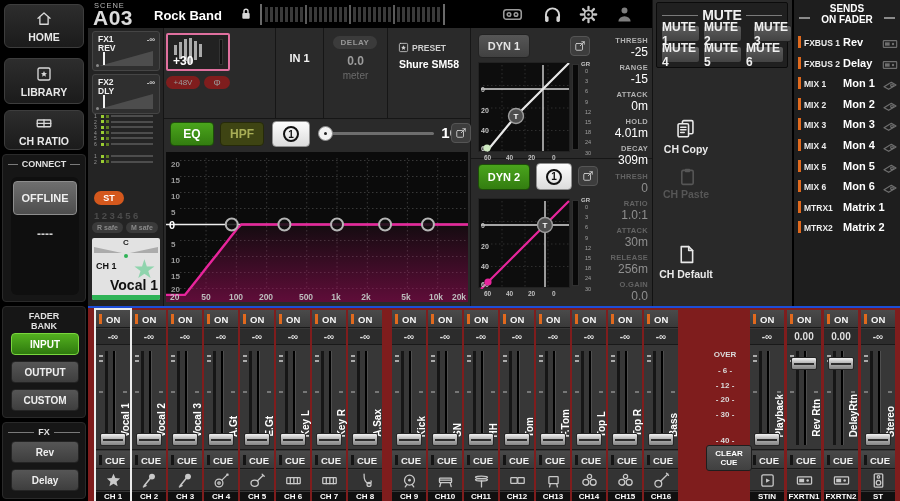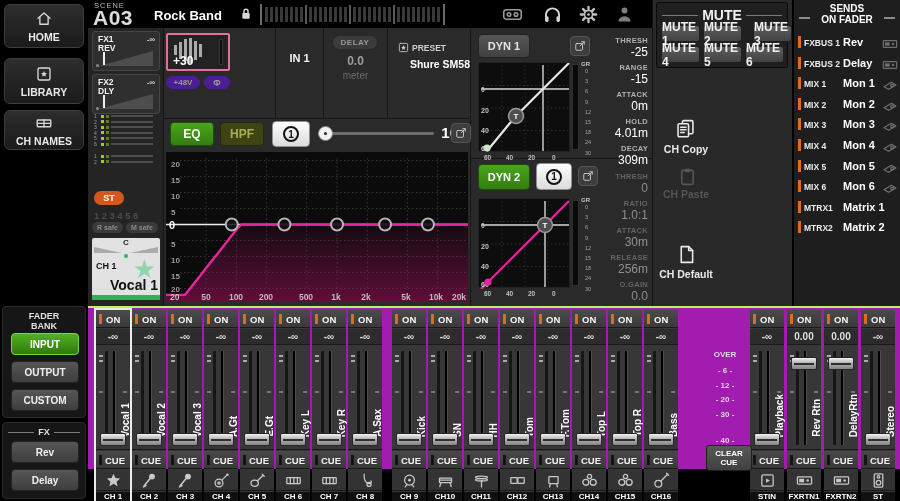--- a/index.html
+++ b/index.html
@@ -62,21 +62,21 @@
   #plate .chid{position:absolute;left:4px;top:23px;font-size:9px;font-weight:bold}
   #plate .bigstar{position:absolute;right:4px;top:18px;font-size:26px;color:#8fd4ad;line-height:26px}
   #plate .chnm{position:absolute;left:0;right:2px;bottom:7px;text-align:right;font-size:14px;font-weight:bold}
   #plate .cbar{position:absolute;left:0;right:0;bottom:0;height:5px}
 
   #hbox{left:78px;top:5px;width:64px;height:38px;background:#222;border:2px solid #e0709f;border-radius:2px}
   #hbox .bars{position:absolute;left:6px;top:4px;display:flex;align-items:center;gap:2px;height:22px}
   #hbox .bars i{display:block;width:3px;background:#aaa}
   #hbox .gain{position:absolute;left:5px;bottom:1px;font-size:12px;font-weight:bold;color:#fff}
   #hbox .hm{position:absolute;right:5px;top:4px;width:4px;height:26px;background:#111;border:1px solid #333}
-  .pill{background:#4c1d95;border-radius:7px;color:#9a9a9a;font-size:8px;font-weight:bold;
+  .pill{background:#7f1d1d;border-radius:7px;color:#9a9a9a;font-size:8px;font-weight:normal;
         display:flex;align-items:center;justify-content:center;cursor:pointer}
 
   .celllbl{font-size:11px;font-weight:bold;color:#f2f2f2}
   #delay-pill{background:#3b3b3b;border-radius:7px;color:#979797;font-size:8px;font-weight:bold;
               display:flex;align-items:center;justify-content:center;letter-spacing:.5px}
   #delay-val{font-size:12px;font-weight:bold;color:#9c9c9c}
   #delay-unit{font-size:10px;color:#6b6b6b}
   #preset-lbl{font-size:8.5px;font-weight:bold;color:#cfcfcf;display:flex;align-items:center;gap:3px}
   #preset-lbl .ic{width:11px;height:11px;color:#cfcfcf}
   #preset-name{font-size:10.5px;font-weight:bold;color:#fff}
@@ -122,21 +122,21 @@
   #sends{left:792px;top:0;width:108px;height:306px;background:#1e1e1e;border-left:2px solid #000}
   #sends .ttl{text-align:center;font-size:10px;font-weight:bold;color:#fff;line-height:11px}
   .sendrow{position:absolute;left:0;width:108px;height:19px;cursor:pointer}
   .sendrow .ob{position:absolute;left:4px;top:3px;width:3px;height:12px;background:#e06a1e}
   .sendrow .bus{position:absolute;left:10px;top:5px;font-size:8.5px;font-weight:bold;color:#ededed}
   .sendrow .nm{position:absolute;left:49px;top:3px;font-size:11px;font-weight:bold;color:#fff}
   .sendrow .ric{position:absolute;right:4px;top:3px;width:16px;height:13px;color:#6f6f6f}
   .sends-dash{position:absolute;top:17px;width:11px;height:2px;background:#8a8a8a}
 
   
-  #bottom{left:88px;top:306px;width:812px;height:163px;background:#a21caf;border-top:2px solid #bef264}
+  #bottom{left:88px;top:306px;width:812px;height:195px;background:#7f1d1d;border-top:2px solid #1d4ed8}
   .strip{position:absolute;top:2px;width:34px;height:193px;background:#373737}
   .strip.selected{outline:2px solid #ececec;z-index:3}
   .s-on{position:absolute;left:0;top:0;width:34px;height:18px;background:linear-gradient(180deg,#4a4a4a,#3a3a3a);
         border-bottom:1px solid #191919;cursor:pointer}
   .s-on .led{position:absolute;left:3px;top:4px;width:3px;height:10px;background:#e06a1e}
   .s-on .tx{position:absolute;left:10px;top:4px;font-size:9.5px;font-weight:bold;color:#f7f7f7}
   .s-val{position:absolute;left:0;top:19px;width:34px;height:16px;background:#2c2c2c;border-bottom:1px solid #191919;
          font-size:10px;font-weight:bold;color:#dedede;text-align:center;line-height:16px}
   .s-fader{position:absolute;left:0;top:36px;width:34px;height:104px;border-bottom:1px solid #191919}
   .mline{position:absolute;left:9px;top:5px;bottom:4px;width:3px;background:#161616}
@@ -186,23 +186,29 @@
       </span>
     <span>LIBRARY</span>
   </div>
   <div class="abs sb-btn" style="top:110px;height:40px">
     <span>
         <svg class="ic" viewBox="0 0 24 24" fill="none" stroke="currentColor" stroke-width="1.8" stroke-linecap="round" stroke-linejoin="round">
           <rect x="3" y="8" width="18" height="9" rx="1"></rect>
           <path d="M3 12.5 H21 M12 8 V17"></path>
         </svg>
       </span>
-    <span>CH NAMES</span>
-  </div>
-
+    <span>CH RATIO</span>
+  </div>
+
+  <div class="abs panel" style="top:154px;height:148px">
+    <div class="ptitle">CONNECT</div>
+    <div class="abs" style="left:8px;top:22px;width:68px;height:118px;background:#0f0f0f;border-radius:6px"></div>
+    <div class="abs gbtn" style="left:10px;top:26px;width:64px;height:34px;background:linear-gradient(180deg,#6f6f6f,#4d4d4d);border:1px solid #8d8d8d;font-size:11px">OFFLINE</div>
+    <div class="abs" style="left:0;top:72px;width:84px;text-align:center;font-size:12px;font-weight:bold;color:#cfcfcf">----</div>
+  </div>
 
   <div class="abs panel" style="top:306px;height:112px">
     <div class="ptitle" style="line-height:10px;white-space:normal;padding:4px 8px 0">FADER BANK</div>
     <div id="fb-btns">
         <div class="abs gbtn green" style="left:8px;top:26px;width:68px;height:22px">INPUT</div>
         <div class="abs gbtn " style="left:8px;top:54px;width:68px;height:22px">OUTPUT</div>
         <div class="abs gbtn " style="left:8px;top:82px;width:68px;height:22px">CUSTOM</div>
       </div>
   </div>
 
@@ -413,21 +419,21 @@
   <div class="abs" style="left:300px;top:0;width:82px;height:90px;cursor:pointer">
     <div class="abs" id="preset-lbl" style="left:10px;top:14px">
       <span>
           <svg class="ic" viewBox="0 0 24 24" fill="none" stroke="currentColor" stroke-width="1.8" stroke-linecap="round" stroke-linejoin="round">
             <rect x="3" y="3" width="18" height="18" rx="2.5"></rect>
             <path d="M12 7 l1.6 3.4 3.7 .4 -2.8 2.5 .8 3.7 -3.3 -2 -3.3 2 .8 -3.7 -2.8 -2.5 3.7 -.4 z" fill="currentColor" stroke="none"></path>
           </svg>
         </span>
       <span>PRESET</span>
     </div>
-    <div class="abs" id="preset-name" style="left:0;top:30px;width:82px;text-align:right">Shure SM58</div>
+    <div class="abs" id="preset-name" style="left:0;top:30px;width:82px;text-align:center">Shure SM58</div>
   </div>
 
   <div class="abs eqbtn" id="btn-eq" style="left:82px;top:94px;width:44px;height:24px">EQ</div>
   <div class="abs eqbtn" id="btn-hpf" style="left:132px;top:94px;width:44px;height:24px">HPF</div>
   <div class="abs whitebtn" style="left:184px;top:93px;width:38px;height:26px">
     <span class="circ1">1</span>
   </div>
   <div class="abs" id="hpf-track" style="left:230px;top:104px;width:116px"></div>
   <div class="abs" id="hpf-knob" style="left:230px;top:98px"></div>
   <div class="abs" id="hpf-val" style="left:348px;top:96px;width:22px;text-align:right">10</div>

